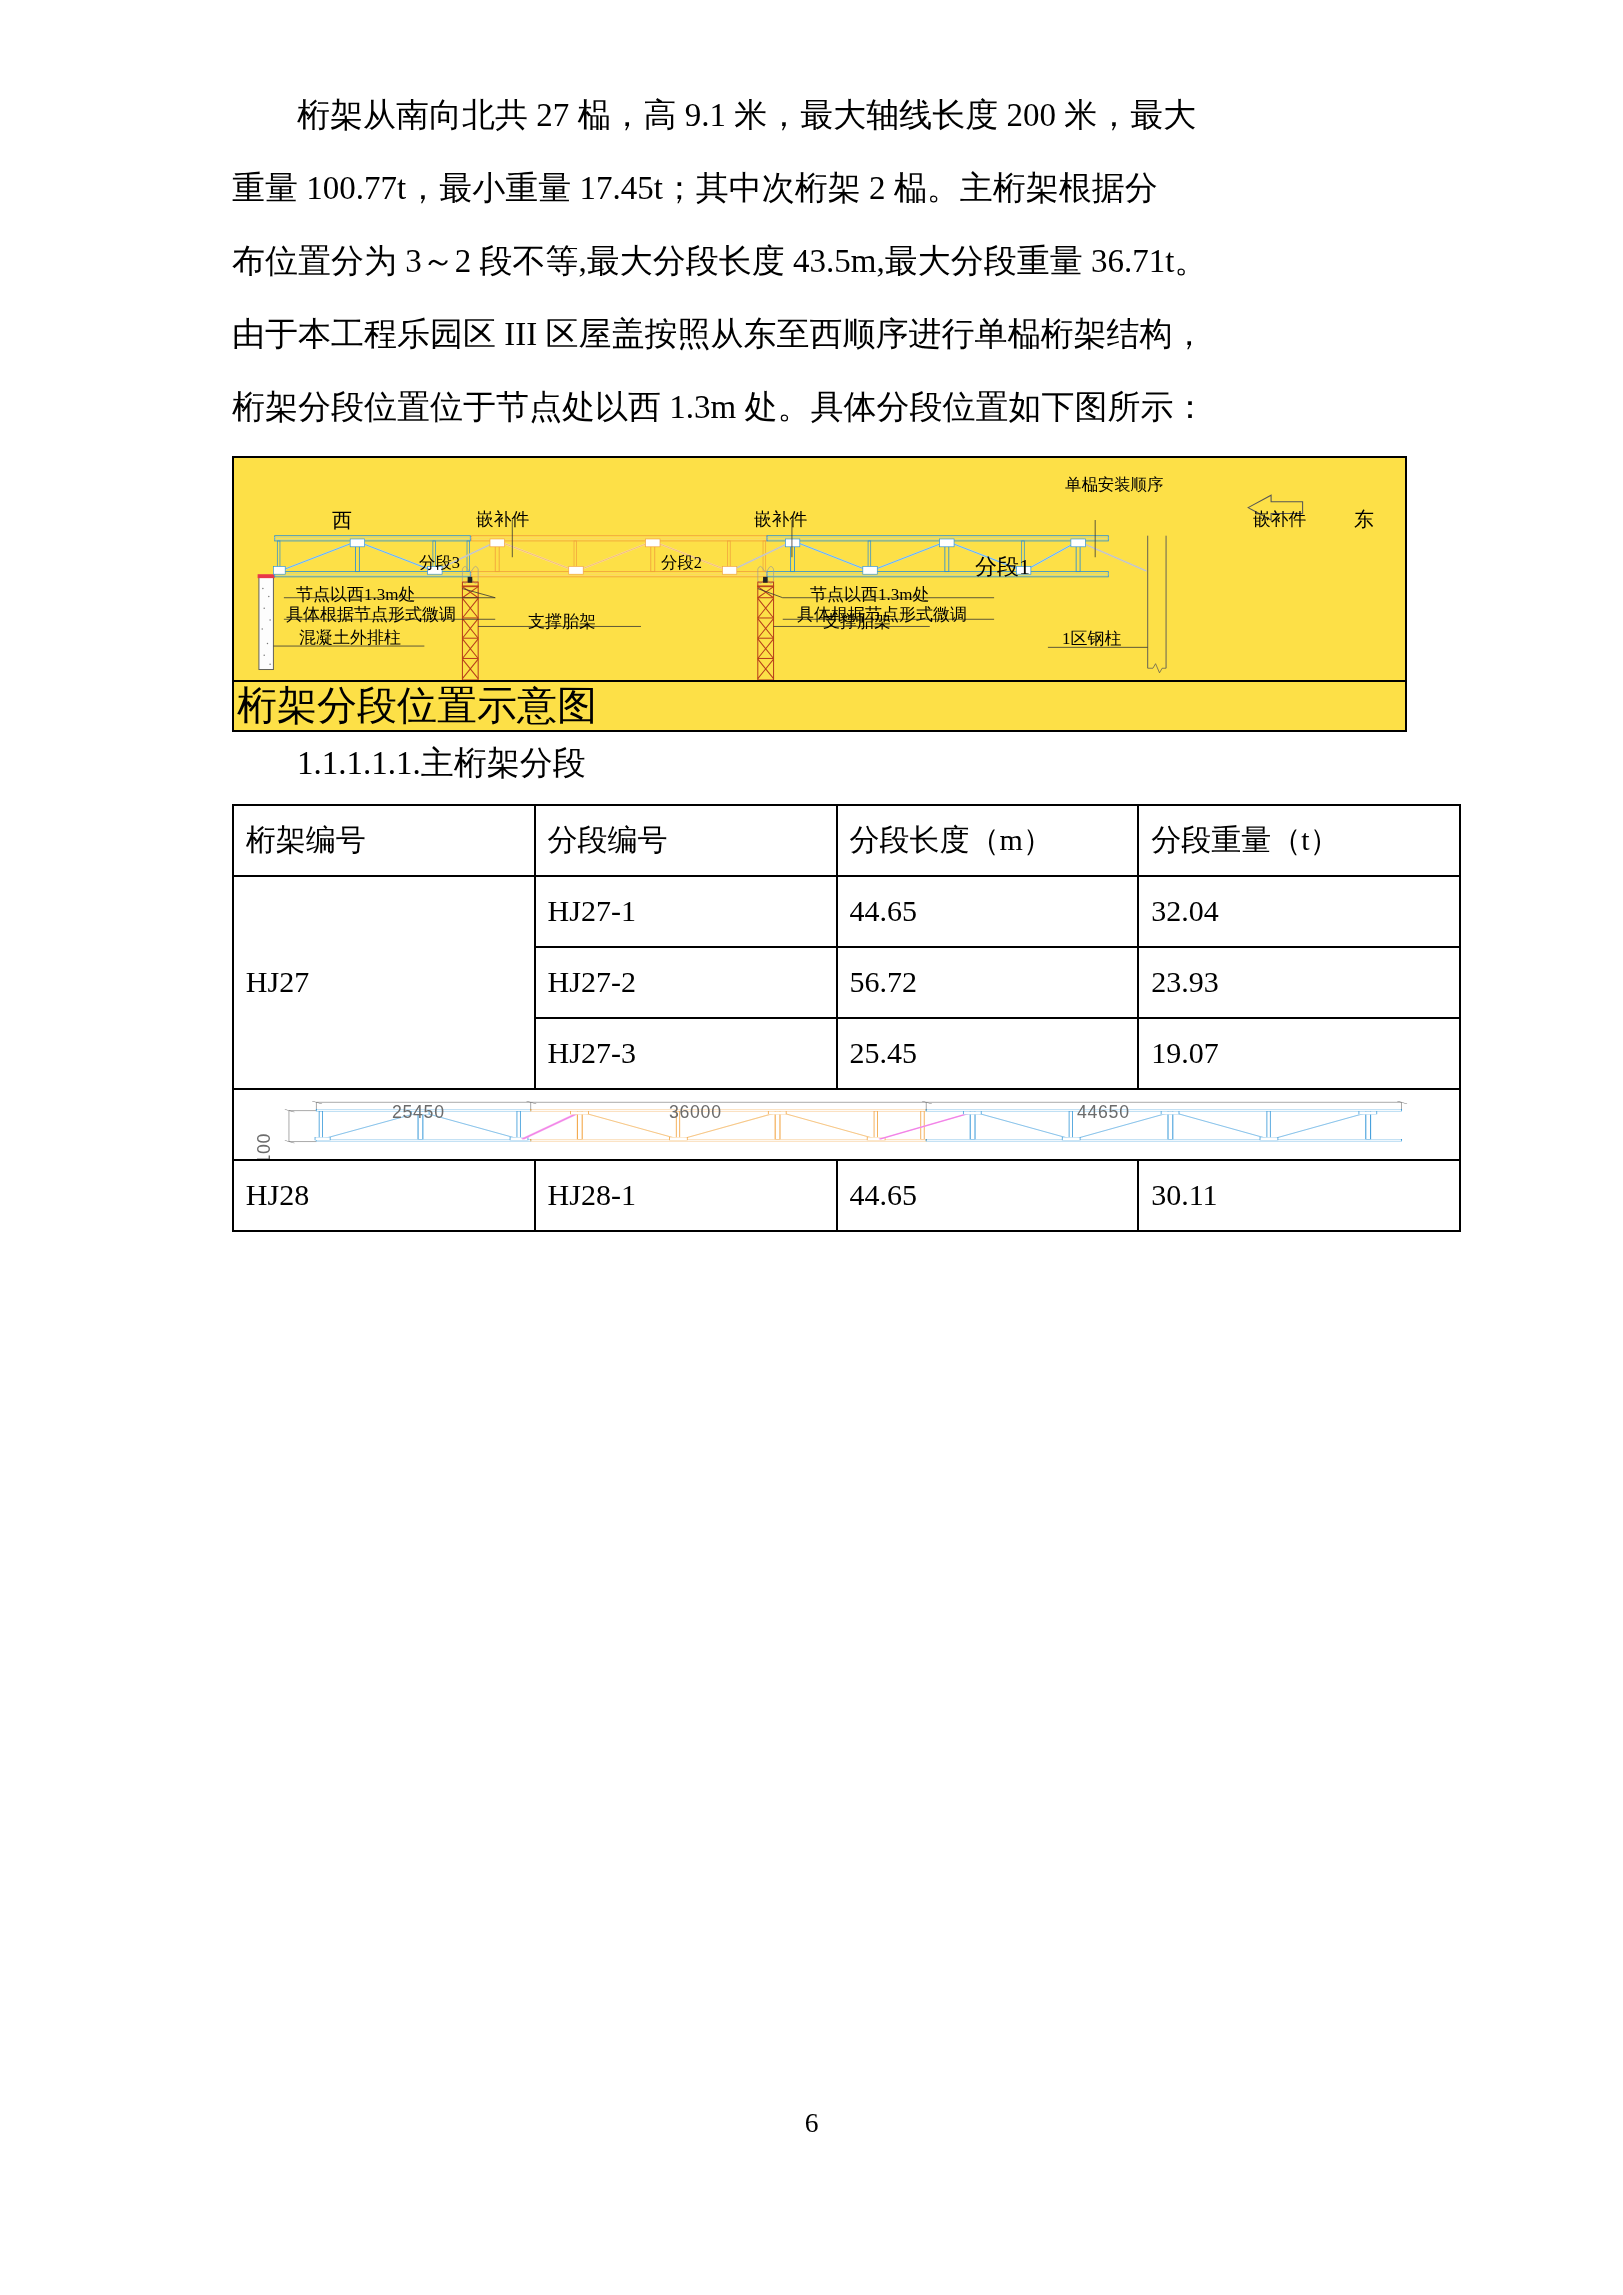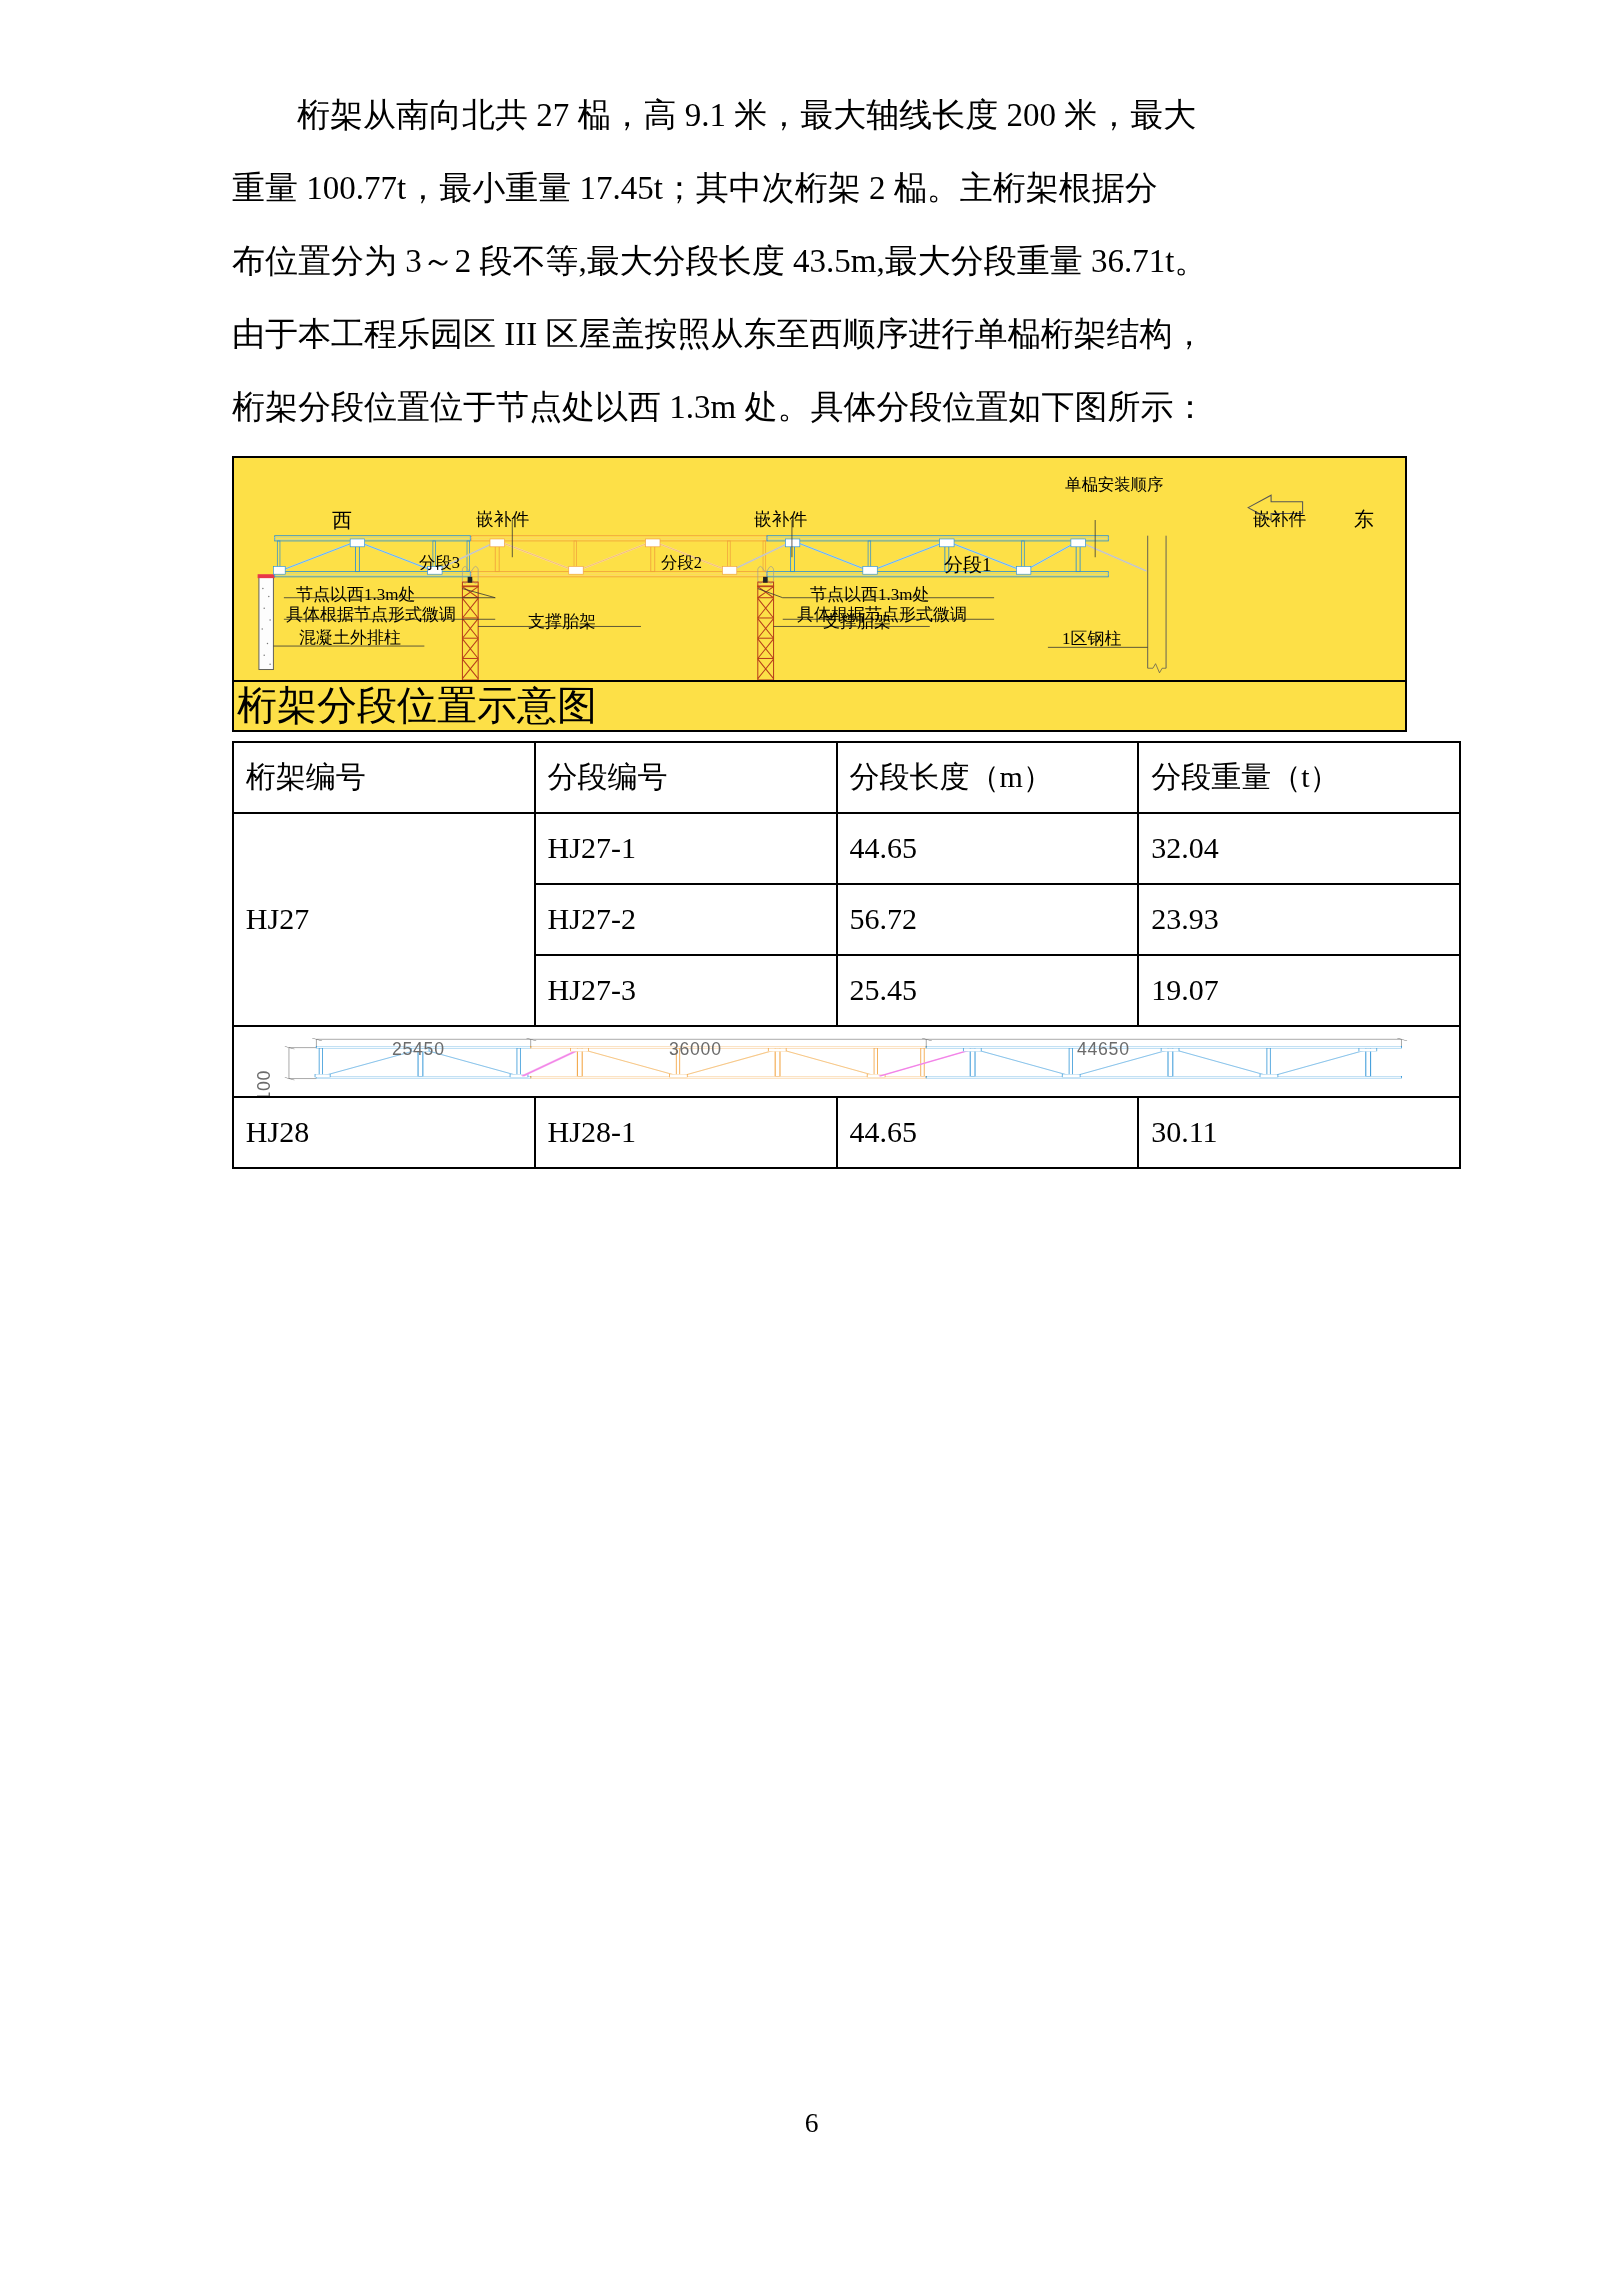--- a/index.html
+++ b/index.html
@@ -292,33 +292,34 @@
       </svg>
 
       <div class="dtext" style="left:831px; top:16.4px; font-size:16.4px;">单榀安装顺序</div>
       <div class="dtext" style="left:98px; top:49px; font-size:20px;">西</div>
       <div class="dtext" style="left:1120px; top:48px; font-size:20px;">东</div>
       <div class="dtext" style="left:242px; top:49px; font-size:17.7px;">嵌补件</div>
       <div class="dtext" style="left:520px; top:49px; font-size:17.7px;">嵌补件</div>
       <div class="dtext" style="left:1019px; top:49px; font-size:17.7px;">嵌补件</div>
       <div class="dtext" style="left:185px; top:94px; font-size:16.4px;">分段3</div>
       <div class="dtext" style="left:427px; top:94px; font-size:16.4px;">分段2</div>
-      <div class="dtext" style="left:710px; top:94px; font-size:19px;">分段1</div>
+      <div class="dtext" style="left:741px; top:94px; font-size:22px;">分段1</div>
       <div class="dtext" style="left:62px; top:125px; font-size:17px;">节点以西1.3m处</div>
       <div class="dtext" style="left:52px; top:145px; font-size:17px;">具体根据节点形式微调</div>
       <div class="dtext" style="left:576px; top:125px; font-size:17px;">节点以西1.3m处</div>
       <div class="dtext" style="left:563px; top:145px; font-size:17px;">具体根据节点形式微调</div>
       <div class="dtext" style="left:65px; top:168px; font-size:17px;">混凝土外排柱</div>
       <div class="dtext" style="left:294px; top:152px; font-size:17px;">支撑胎架</div>
       <div class="dtext" style="left:589px; top:152px; font-size:17px;">支撑胎架</div>
       <div class="dtext" style="left:828px; top:169px; font-size:17px;">1区钢柱</div>
     </div>
     <div class="capcell">桁架分段位置示意图</div>
   </div>
 
+  <div class="h-num">1.1.1.1.1.主桁架分段</div>
 
   <table class="data">
     <thead>
       <tr>
         <th class="c1">桁架编号</th>
         <th class="c2">分段编号</th>
         <th class="c3">分段长度（m）</th>
         <th class="c4">分段重量（t）</th>
       </tr>
     </thead>

